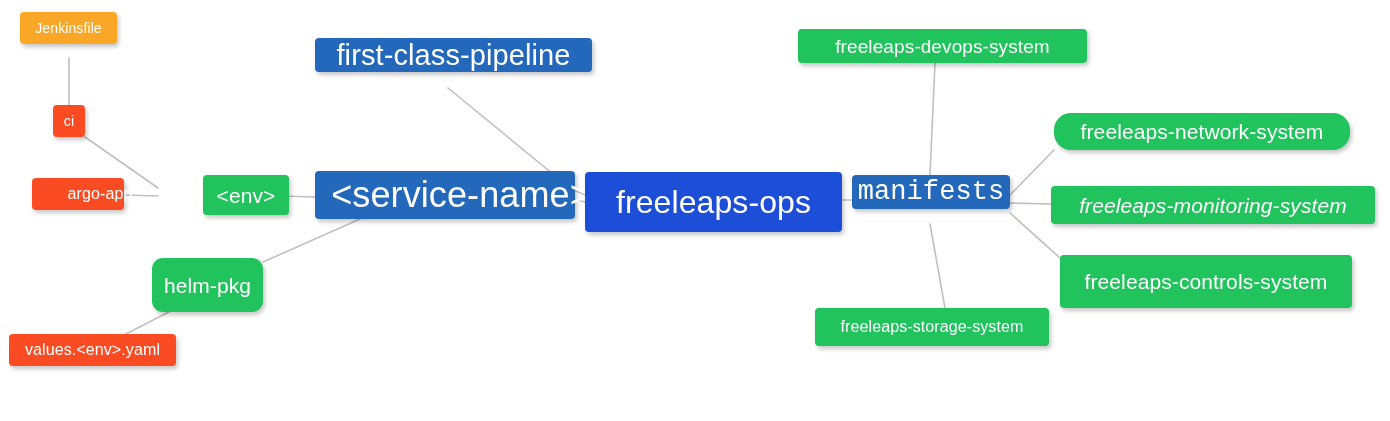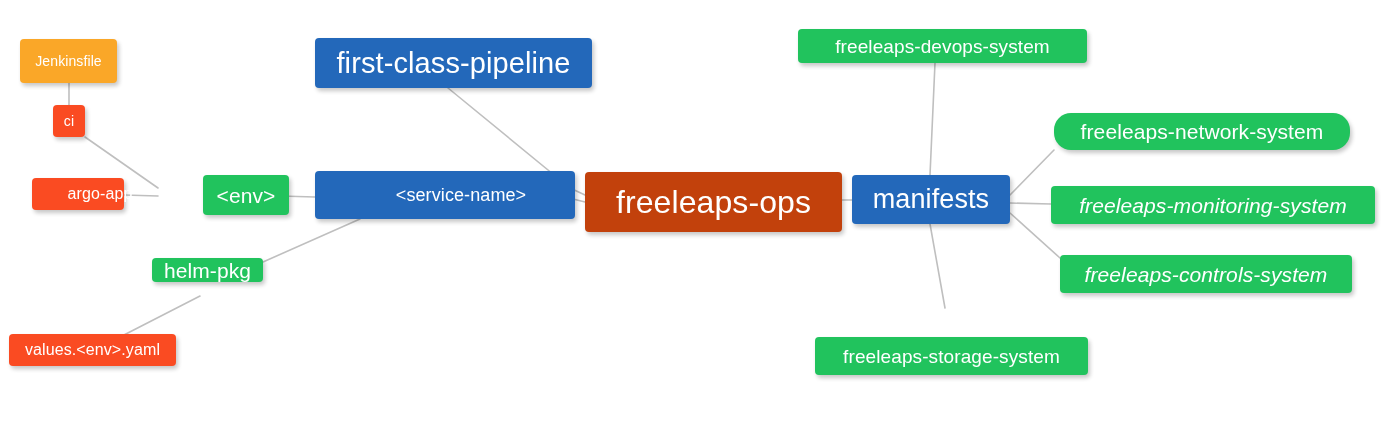--- a/index.html
+++ b/index.html
@@ -40,21 +40,21 @@
     letter-spacing: 0.1px;
     box-shadow: 2px 3px 4px rgba(0,0,0,0.22);
     cursor: pointer;
     user-select: none;
   }
   .node span {
     display: block;
     padding: 0 2px;
   }
   
-  .c-root   { background: #c2410c; text-align: right; }
+  .c-root   { background: #1d4ed8; text-align: right; }
   .c-blue   { background: #2368ba; }
   .c-green  { background: #21c35d; }
   .c-orange { background: #faa728; }
   .c-red    { background: #fa4b22; }
 </style>
 </head>
 <body>
 
 <div id="canvas">
   <svg id="edges" viewBox="0 0 1390 421" width="1390" height="421" xmlns="http://www.w3.org/2000/svg">
@@ -67,59 +67,59 @@
       <polyline points="360,219 263,262" fill="none" stroke="#bfbfbf" stroke-width="1.6" stroke-linecap="round" stroke-linejoin="round"></polyline>
       <polyline points="200,296 120,337" fill="none" stroke="#bfbfbf" stroke-width="1.6" stroke-linecap="round" stroke-linejoin="round"></polyline>
       <polyline points="842,200 852,200" fill="none" stroke="#bfbfbf" stroke-width="1.6" stroke-linecap="round" stroke-linejoin="round"></polyline>
       <polyline points="930,175 935,63" fill="none" stroke="#bfbfbf" stroke-width="1.6" stroke-linecap="round" stroke-linejoin="round"></polyline>
       <polyline points="1010,195 1054,150" fill="none" stroke="#bfbfbf" stroke-width="1.6" stroke-linecap="round" stroke-linejoin="round"></polyline>
       <polyline points="1010,203 1051,204" fill="none" stroke="#bfbfbf" stroke-width="1.6" stroke-linecap="round" stroke-linejoin="round"></polyline>
       <polyline points="1010,213 1060,258" fill="none" stroke="#bfbfbf" stroke-width="1.6" stroke-linecap="round" stroke-linejoin="round"></polyline>
       <polyline points="930,224 945,308" fill="none" stroke="#bfbfbf" stroke-width="1.6" stroke-linecap="round" stroke-linejoin="round"></polyline>
     </svg>
   <div id="node-layer">
-      <div class="node c-orange" style="left: 20px; top: 39px; width: 97px; height: 44px; font-size: 14px;">
+      <div class="node c-orange" style="left: 20px; top: 12px; width: 97px; height: 32px; font-size: 14px;">
         <span>Jenkinsfile</span>
       </div>
       <div class="node c-red" style="left: 53px; top: 105px; width: 32px; height: 32px; font-size: 14px; justify-content: center;">
         <span>ci</span>
       </div>
       <div class="node c-red" style="left: 32px; top: 178px; width: 92px; height: 32px; font-size: 16px; padding-left: 44px;">
         <span>argo-app</span>
       </div>
       <div class="node c-green" style="left: 158px; top: 175px; width: 86px; height: 40px; font-size: 21px; margin-left: 45px;">
         <span>&lt;env&gt;</span>
       </div>
-      <div class="node c-green" style="left: 152px; top: 258px; width: 111px; height: 24px; font-size: 21px;">
+      <div class="node c-green" style="left: 152px; top: 258px; width: 111px; height: 54px; font-size: 21px; border-radius: 11px;">
         <span>helm-pkg</span>
       </div>
       <div class="node c-red" style="left: 9px; top: 334px; width: 167px; height: 32px; font-size: 16px;">
         <span>values.&lt;env&gt;.yaml</span>
       </div>
-      <div class="node c-blue" style="left: 315px; top: 38px; width: 277px; height: 50px; font-size: 29px;">
+      <div class="node c-blue" style="left: 315px; top: 38px; width: 277px; height: 34px; font-size: 29px;">
         <span>first-class-pipeline</span>
       </div>
-      <div class="node c-blue" style="left: 315px; top: 171px; width: 260px; height: 48px; font-size: 18px; padding-left: 32px;">
+      <div class="node c-blue" style="left: 315px; top: 171px; width: 260px; height: 48px; font-size: 36px; padding-left: 32px;">
         <span>&lt;service-name&gt;</span>
       </div>
       <div class="node c-root" style="left: 585px; top: 172px; width: 257px; height: 60px; font-size: 32px;">
         <span>freeleaps-ops</span>
       </div>
-      <div class="node c-blue" style="left: 852px; top: 175px; width: 158px; height: 49px; font-size: 27px;">
+      <div class="node c-blue" style="left: 852px; top: 175px; width: 158px; height: 34px; font-size: 27px; font-family: Liberation Mono, monospace;">
         <span>manifests</span>
       </div>
       <div class="node c-green" style="left: 798px; top: 29px; width: 289px; height: 34px; font-size: 19px;">
         <span>freeleaps-devops-system</span>
       </div>
       <div class="node c-green" style="left: 1054px; top: 113px; width: 296px; height: 37px; font-size: 21px; border-radius: 17px;">
         <span>freeleaps-network-system</span>
       </div>
       <div class="node c-green" style="left: 1051px; top: 186px; width: 324px; height: 38px; font-size: 21px; font-style: italic;">
         <span>freeleaps-monitoring-system</span>
       </div>
-      <div class="node c-green" style="left: 1060px; top: 255px; width: 292px; height: 38px; font-size: 21px; font-style: italic;">
+      <div class="node c-green" style="left: 1060px; top: 255px; width: 292px; height: 53px; font-size: 21px;">
         <span>freeleaps-controls-system</span>
       </div>
-      <div class="node c-green" style="left: 815px; top: 308px; width: 273px; height: 38px; font-size: 19px; margin-top: 29px;">
+      <div class="node c-green" style="left: 815px; top: 308px; width: 234px; height: 38px; font-size: 16px;">
         <span>freeleaps-storage-system</span>
       </div>
     </div>
 </div>
 
 </body></html>

